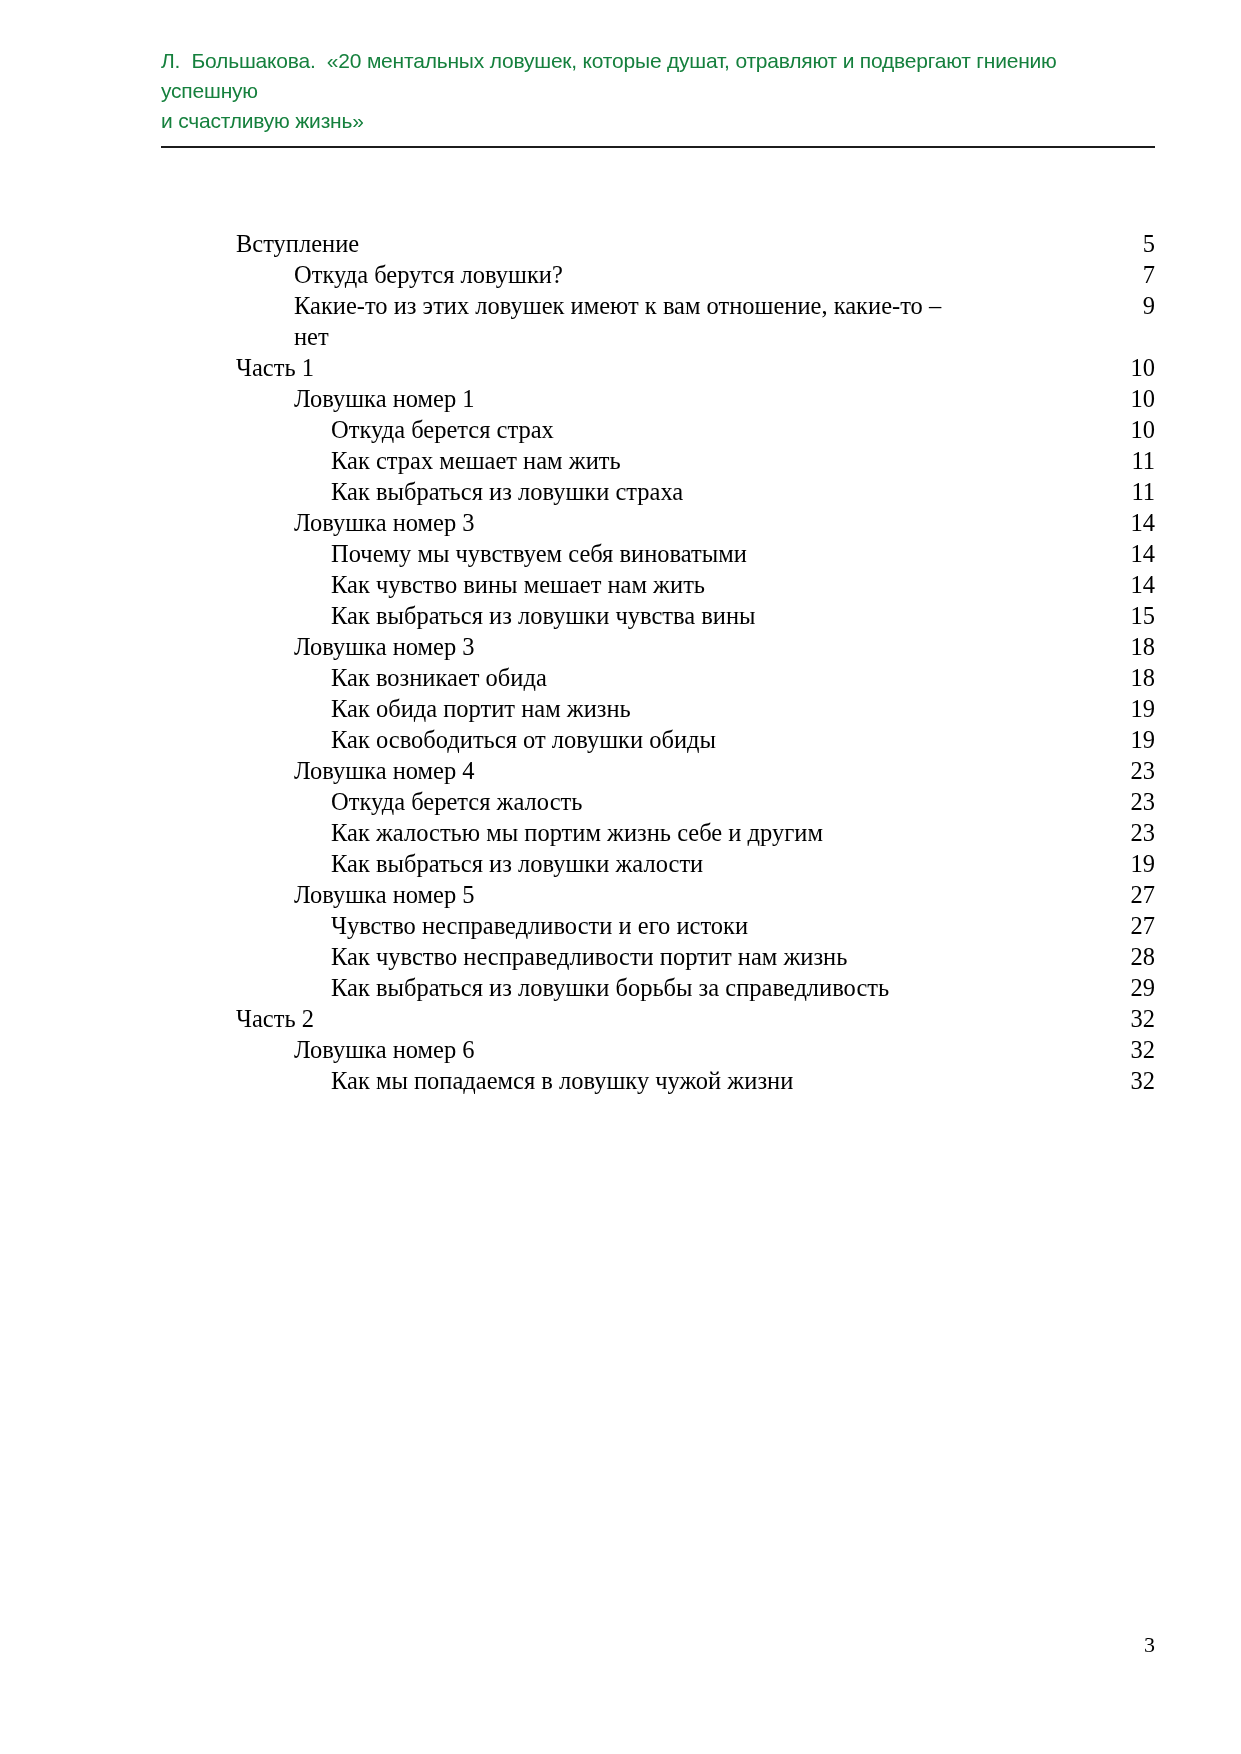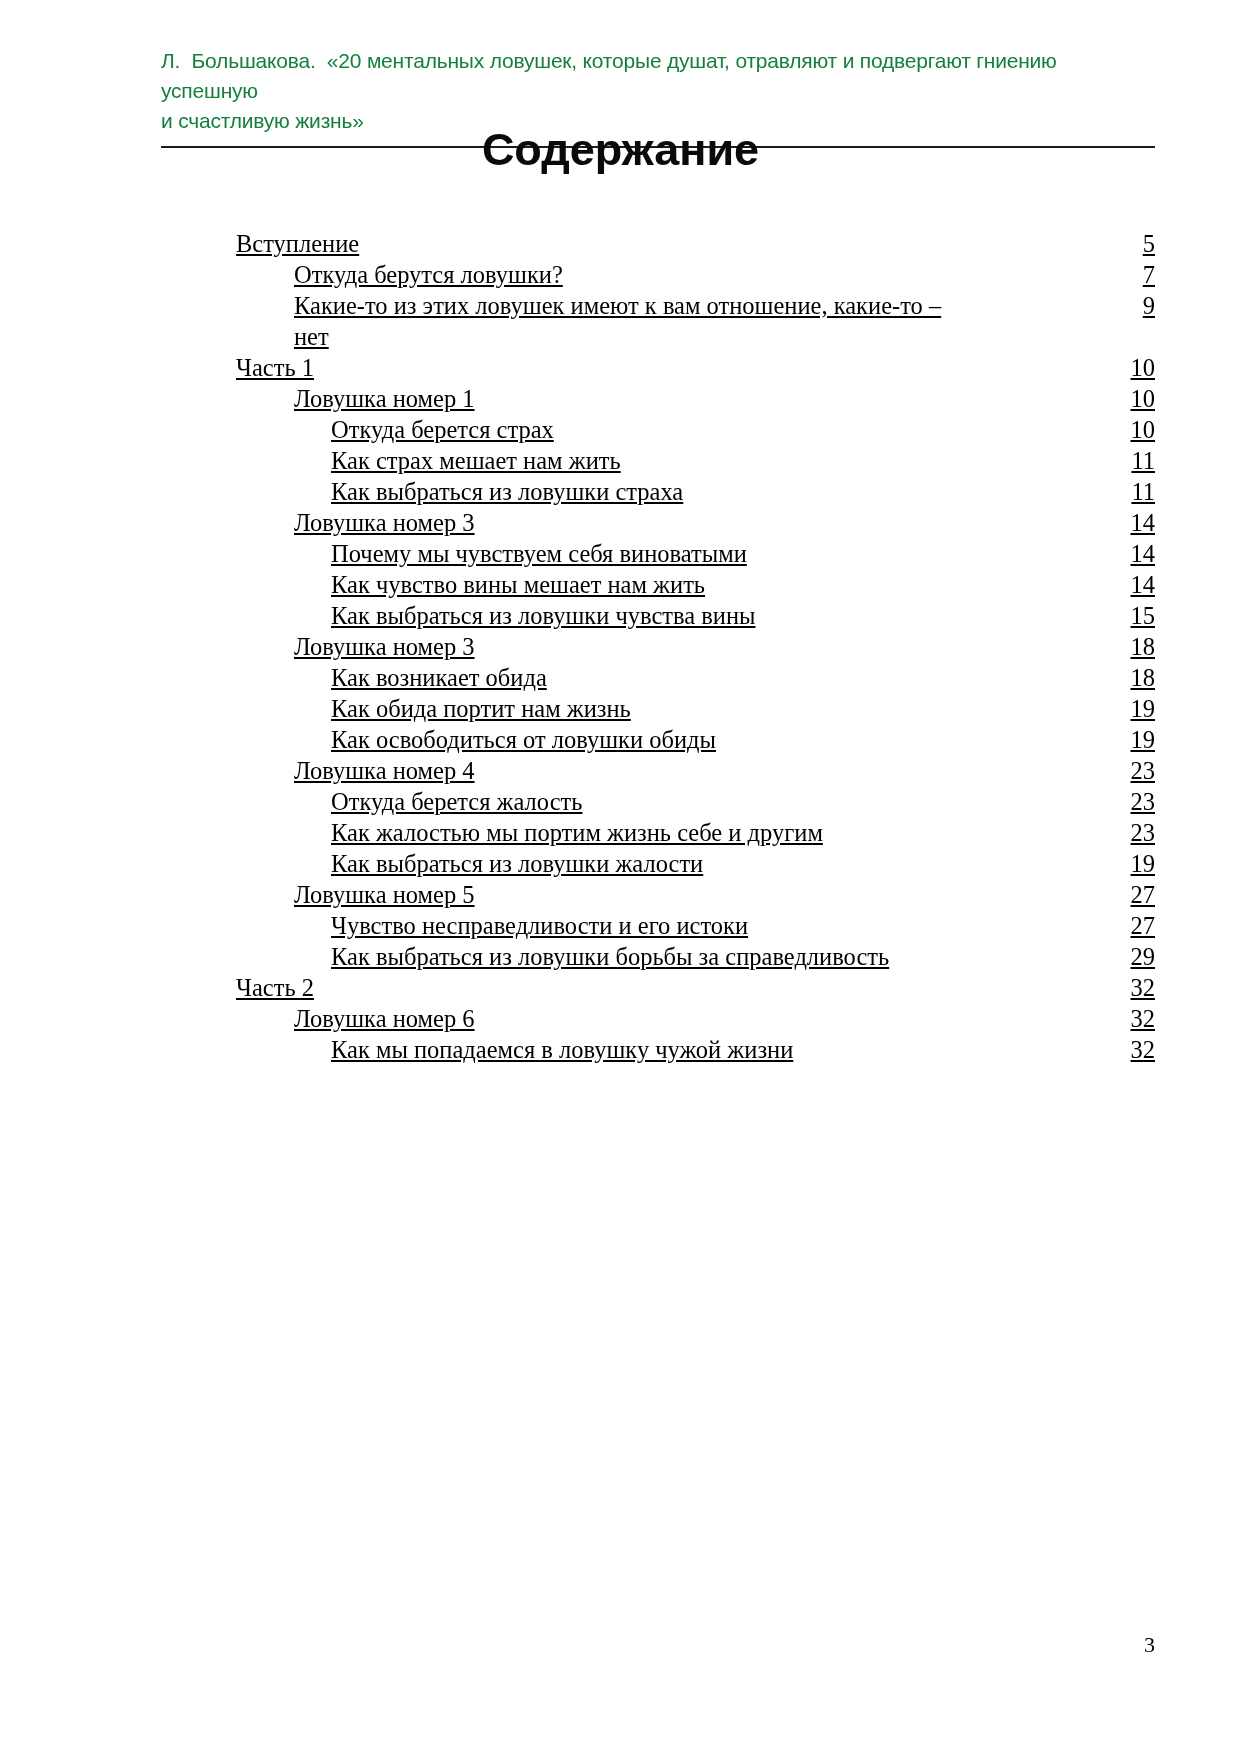--- a/index.html
+++ b/index.html
@@ -44,21 +44,20 @@
     position: absolute;
     left: 236px;
     top: 228px;
     width: 919px;
   }
   .toc-row {
     display: flex;
     align-items: flex-start;
     font-size: 24.5px;
     line-height: 31px;
-    text-decoration: underline;
   }
   .toc-label {
     flex: 1;
     white-space: pre-line;
     padding-right: 20px;
   }
   .toc-row.lvl-1 .toc-label { padding-left: 58px; }
   .toc-row.lvl-2 .toc-label { padding-left: 95px; }
   .toc-page {
     width: 62px;
@@ -75,21 +74,20 @@
   }
 </style>
 </head>
 <body>
 
 <div class="page">
 
   <div class="running-header">Л.  Большакова.  «20 ментальных ловушек, которые душат, отравляют и подвергают гниению успешную
 и счастливую жизнь»</div>
 
-  <div class="doc-title">Содержание</div>
 
   <div class="toc">
       <div class="toc-row lvl-0">
       <span class="toc-label">Вступление</span>
       <span class="toc-page">5</span>
     </div>
       <div class="toc-row lvl-1">
       <span class="toc-label">Откуда берутся ловушки?</span>
       <span class="toc-page">7</span>
     </div>
@@ -168,20 +166,24 @@
     </div>
       <div class="toc-row lvl-1">
       <span class="toc-label">Ловушка номер 5</span>
       <span class="toc-page">27</span>
     </div>
       <div class="toc-row lvl-2">
       <span class="toc-label">Чувство несправедливости и его истоки</span>
       <span class="toc-page">27</span>
     </div>
       <div class="toc-row lvl-2">
+      <span class="toc-label">Как чувство несправедливости портит нам жизнь</span>
+      <span class="toc-page">28</span>
+    </div>
+      <div class="toc-row lvl-2">
       <span class="toc-label">Как выбраться из ловушки борьбы за справедливость</span>
       <span class="toc-page">29</span>
     </div>
       <div class="toc-row lvl-0">
       <span class="toc-label">Часть 2</span>
       <span class="toc-page">32</span>
     </div>
       <div class="toc-row lvl-1">
       <span class="toc-label">Ловушка номер 6</span>
       <span class="toc-page">32</span>

